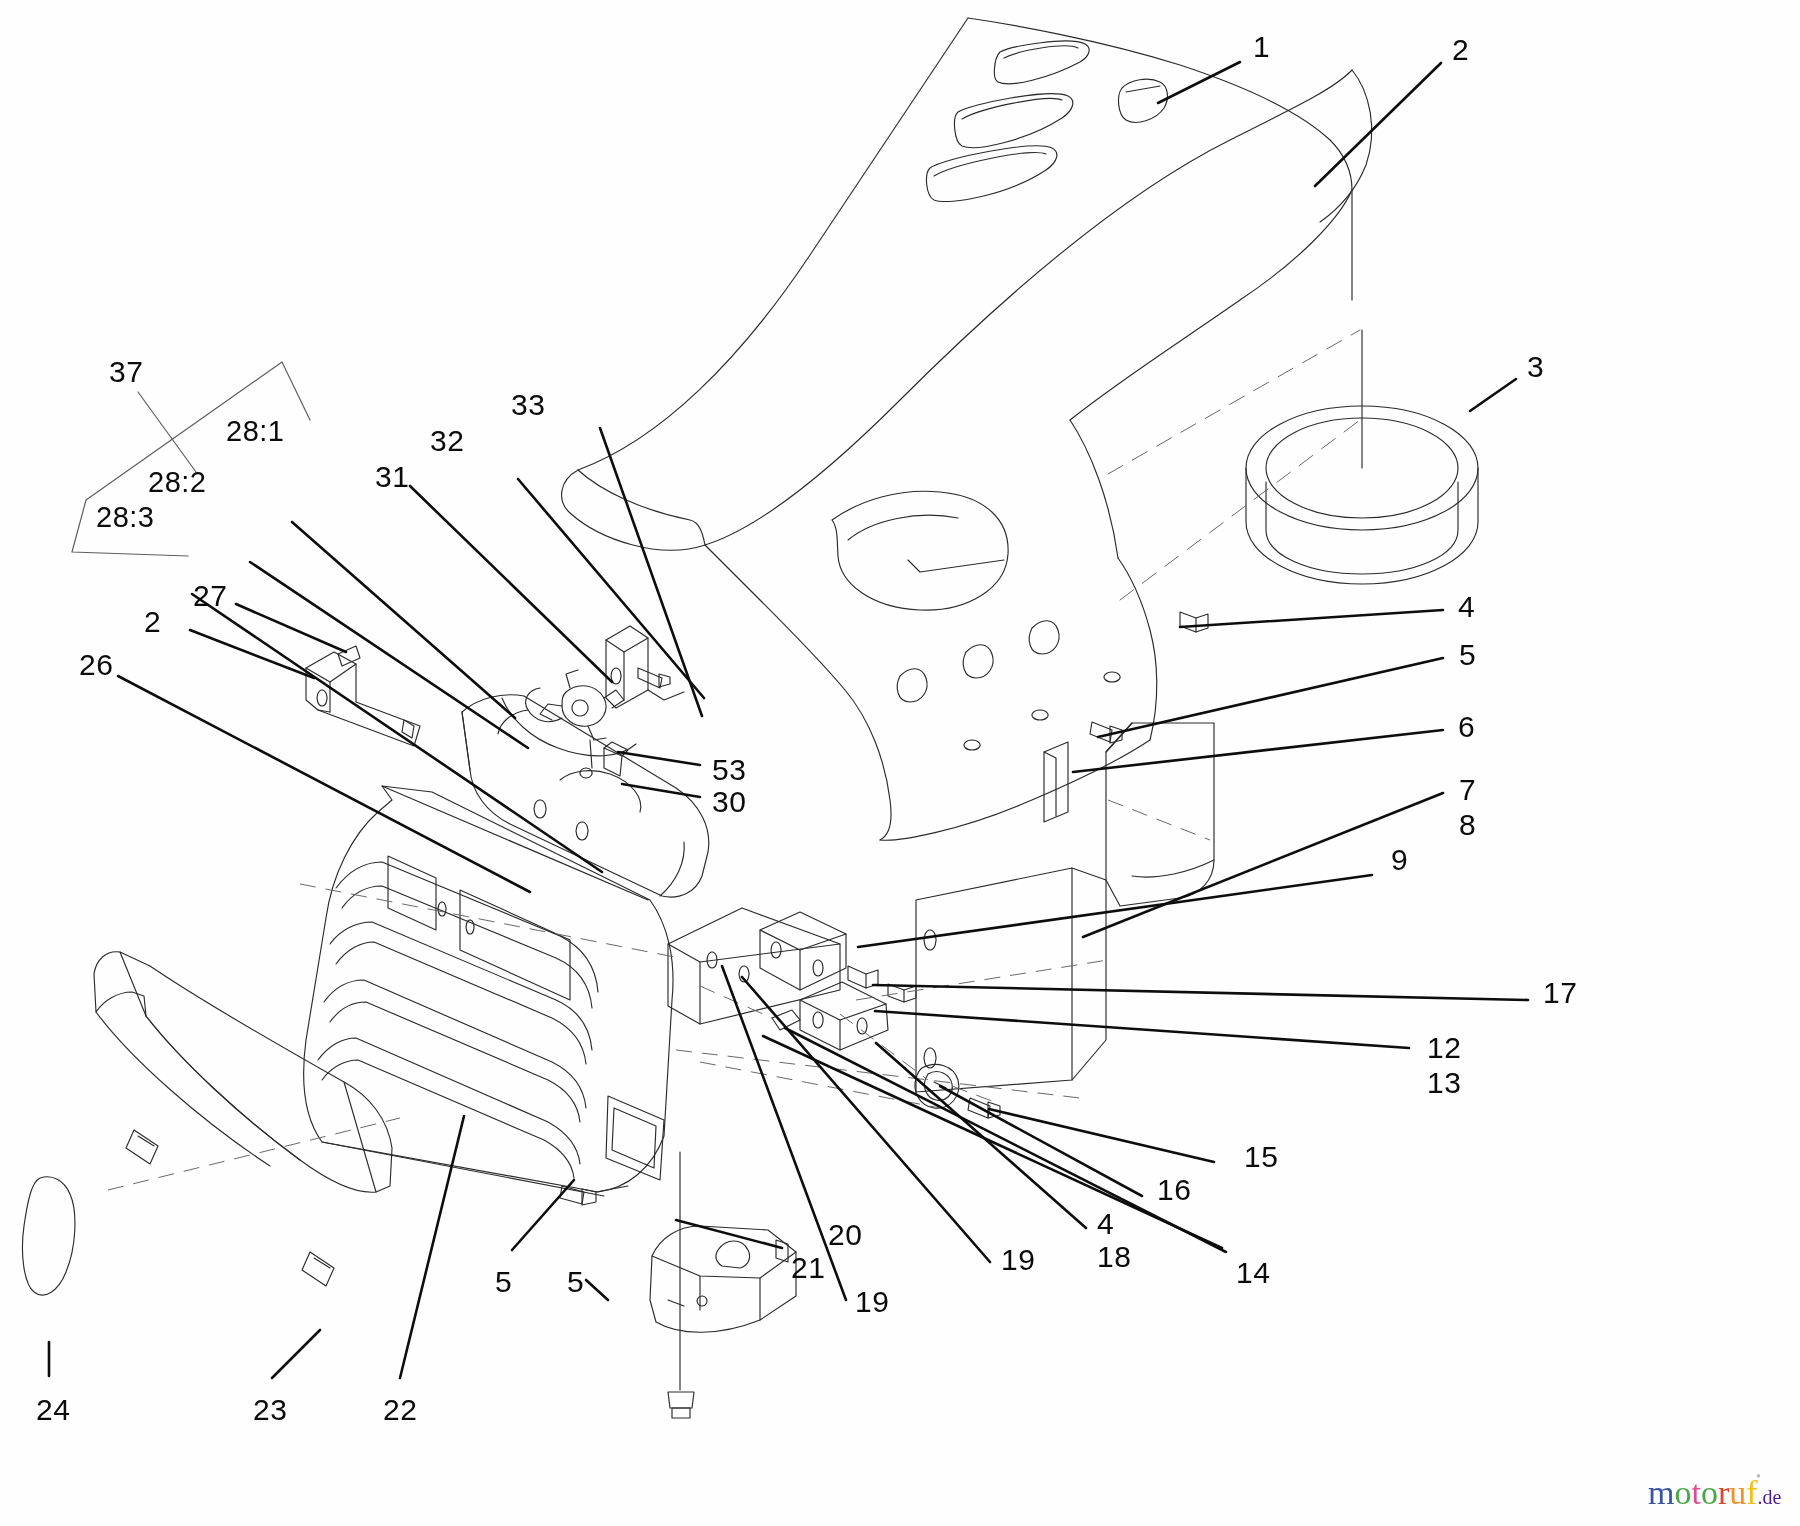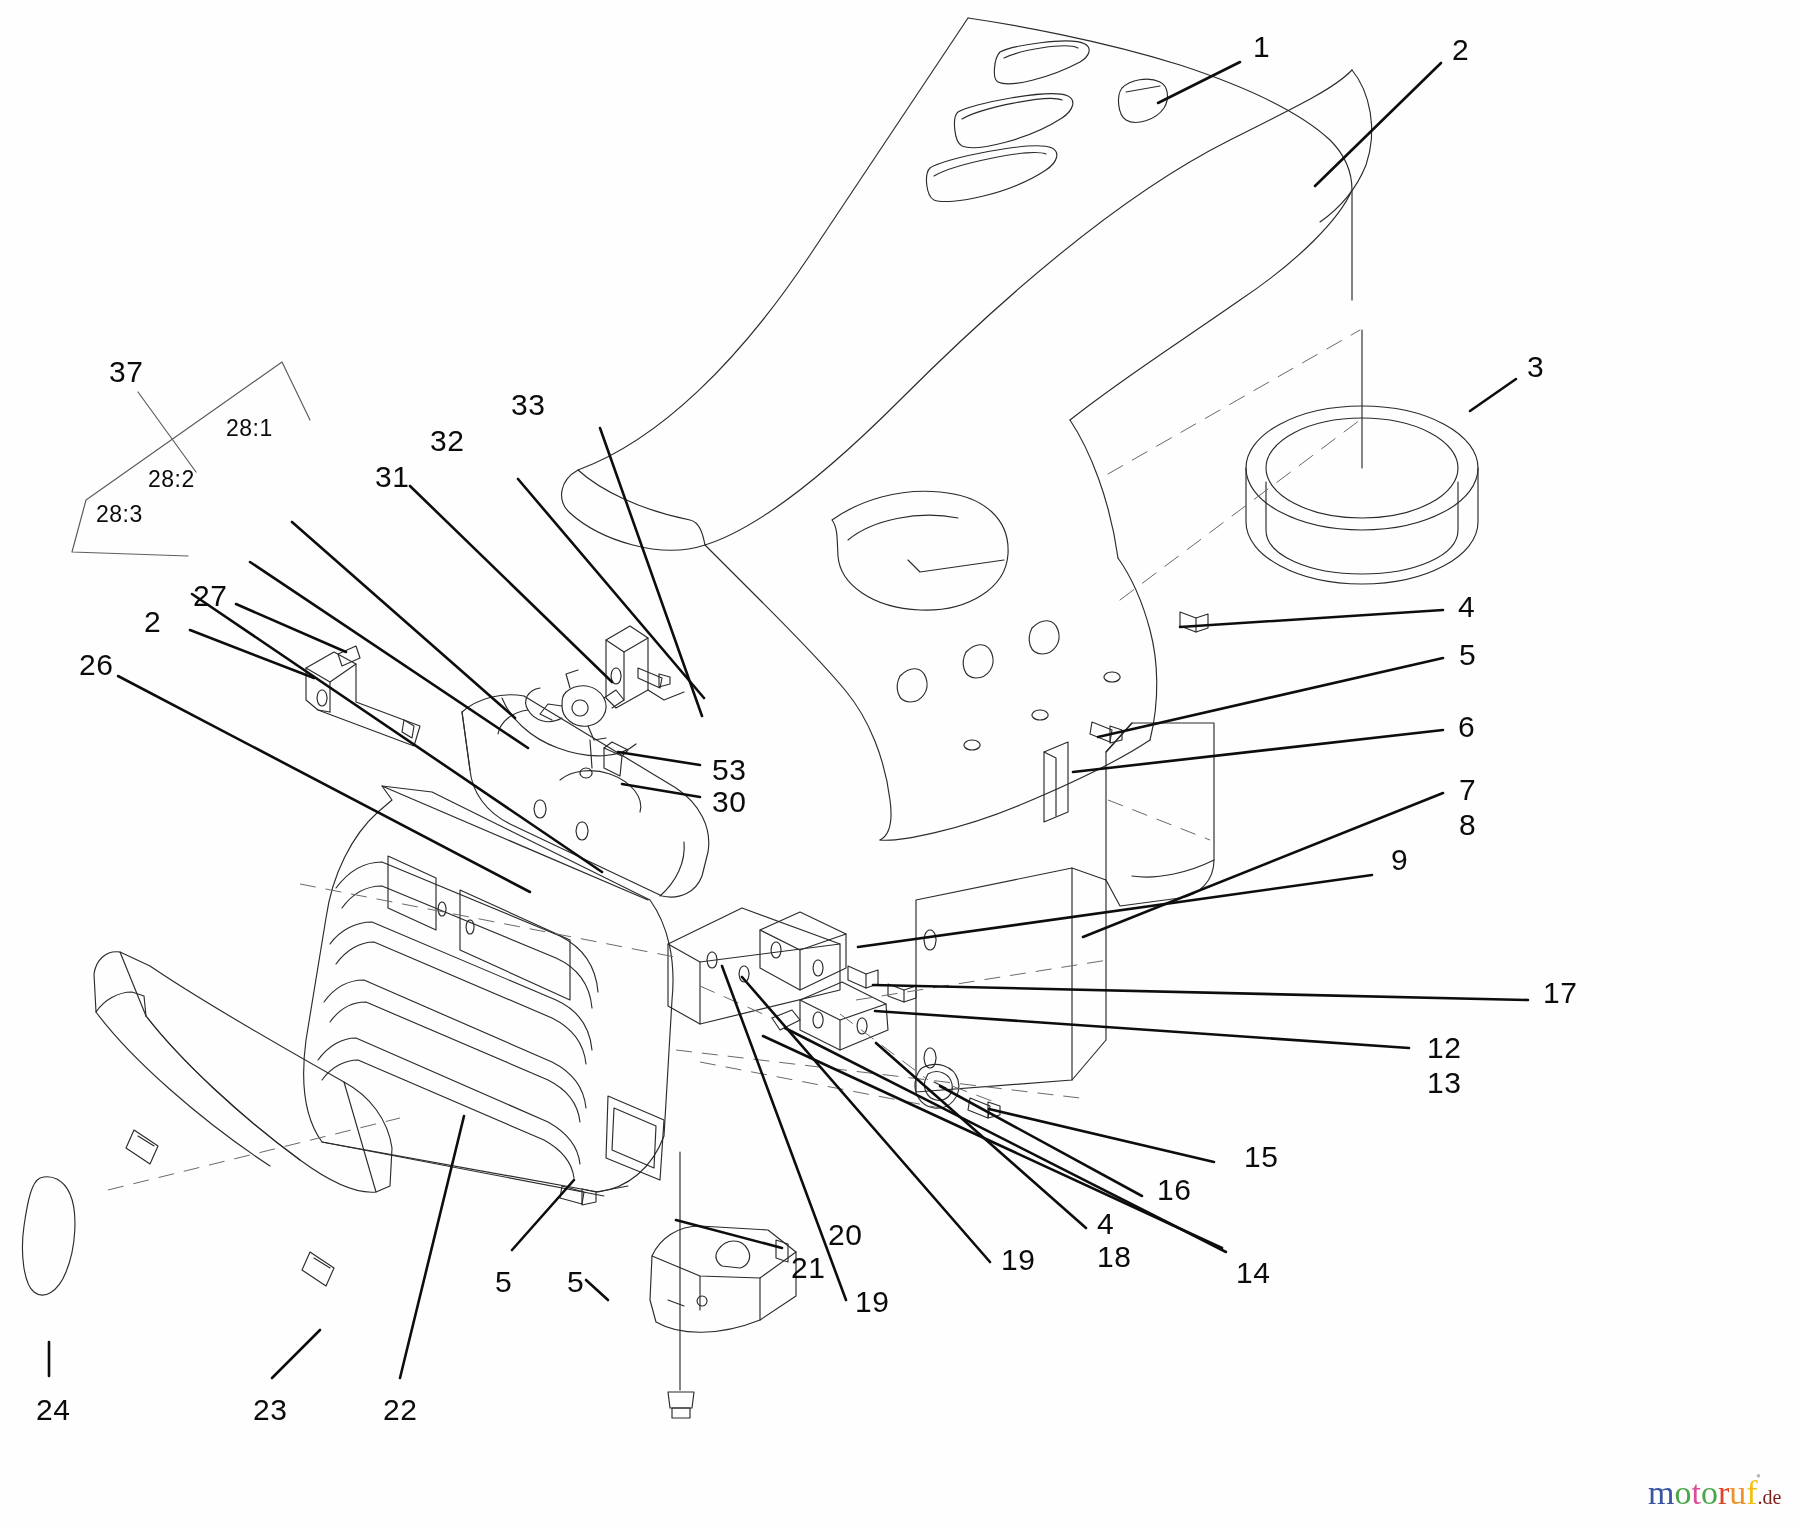--- a/index.html
+++ b/index.html
@@ -28,35 +28,35 @@
     position: absolute;
     font-family: "Liberation Sans", sans-serif;
     font-size: 30px;
     font-weight: 400;
     color: #0b0b0b;
     letter-spacing: 0.5px;
     white-space: nowrap;
     line-height: 1;
     user-select: none;
   }
-  .callout.sub { font-size: 23px; }
+  .callout.sub { font-size: 29px; }
   #watermark {
     position: absolute;
     left: 1648px;
     top: 1476px;
     font-family: "Liberation Serif", serif;
     font-size: 34px;
     line-height: 1;
     white-space: nowrap;
     user-select: none;
   }
   #watermark span { font-weight: 400; }
   #watermark .suffix {
     font-size: 20px;
-    color: #7f1d1d;
+    color: #4c1d95;
     vertical-align: baseline;
   }
   #watermark .dotacc {
     position: absolute;
     left: 108px;
     top: -6px;
     font-size: 14px;
     color: #b8b8bb;
   }
 </style>

